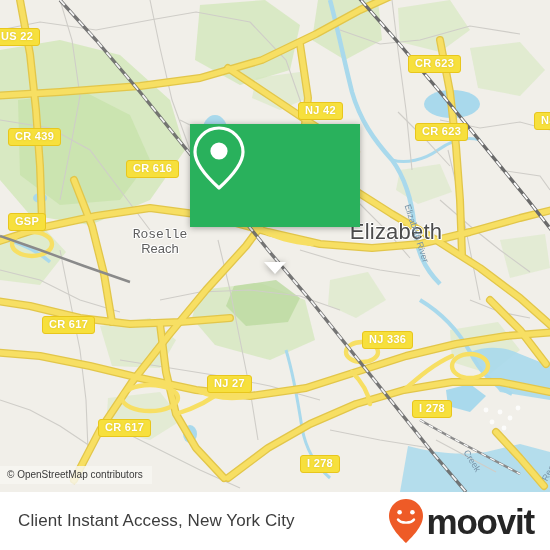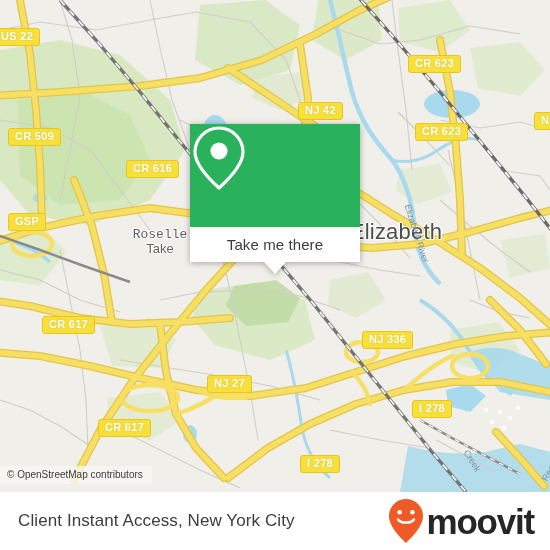--- a/index.html
+++ b/index.html
@@ -249,28 +249,28 @@
           <path d="M0,236 L40,250 L84,266 L130,282" stroke="#8a8a8a" stroke-width="2.4" fill="none"></path>
           <path d="M420,420 L452,438 L486,456 L520,474" stroke="#8a8a8a" stroke-width="2.4" fill="none"></path>
           <path d="M420,420 L452,438 L486,456 L520,474" stroke="#ffffff" stroke-width="1.2" stroke-dasharray="5 5" fill="none"></path>
         </g>
 
       </g>
     </svg>
 
     <div class="placelabel city-big" style="left:396px;top:232px;transform:translate(-50%,-50%);">Elizabeth</div>
     <div class="placelabel town" style="left:160px;top:234px;transform:translate(-50%,-50%);font-family:Liberation Mono, monospace;">Roselle</div>
-    <div class="placelabel town" style="left:160px;top:248px;transform:translate(-50%,-50%);">Take</div>
+    <div class="placelabel town" style="left:160px;top:248px;transform:translate(-50%,-50%);">Reach</div>
 
     <div class="waterlabel" style="left:412px;top:203px;transform:rotate(72deg);">Elizabeth River</div>
     <div class="waterlabel" style="left:470px;top:448px;transform:rotate(58deg);">Creek</div>
     <div class="waterlabel" style="left:540px;top:478px;transform:rotate(-62deg);">Reach Arm</div>
 
     <div class="shield" style="left:-6px;top:28px;">US 22</div>
-    <div class="shield" style="left:8px;top:128px;">CR 509</div>
+    <div class="shield" style="left:8px;top:128px;">CR 439</div>
     <div class="shield" style="left:126px;top:160px;">CR 616</div>
     <div class="shield" style="left:8px;top:213px;">GSP</div>
     <div class="shield" style="left:298px;top:102px;">NJ 42</div>
     <div class="shield" style="left:408px;top:55px;">CR 623</div>
     <div class="shield" style="left:415px;top:123px;">CR 623</div>
     <div class="shield" style="left:534px;top:112px;">NJ</div>
     <div class="shield" style="left:42px;top:316px;">CR 617</div>
     <div class="shield" style="left:98px;top:419px;">CR 617</div>
     <div class="shield" style="left:207px;top:375px;">NJ 27</div>
     <div class="shield" style="left:362px;top:331px;">NJ 336</div>
@@ -279,23 +279,20 @@
 
     <div id="attrib">© OpenStreetMap contributors</div>
 
     <div id="popup">
       <div id="popup-head">
         <svg width="58" height="68" viewBox="0 0 58 68">
           <path d="M29,4 C15.7,4 5,14.7 5,28 C5,40 18,54 29,64 C40,54 53,40 53,28 C53,14.7 42.3,4 29,4 Z" fill="none" stroke="#ffffff" stroke-width="3.2" stroke-linejoin="round"></path>
           <circle cx="29" cy="27" r="8.6" fill="#ffffff"></circle>
         </svg>
       </div>
-      <div id="popup-body">
-        <span id="popup-label">Take me there</span>
-      </div>
       <div id="popup-tail"></div>
     </div>
 
   </div>
 
   <div id="footer">
     <div id="footer-title">Client Instant Access, New York City</div>
     <div id="brand">
       <svg width="36" height="46" viewBox="0 0 36 46">
         <path d="M18,1 C8.6,1 1,8.6 1,18 C1,28.5 12.5,39.5 18,45 C23.5,39.5 35,28.5 35,18 C35,8.6 27.4,1 18,1 Z" fill="#ee5b27"></path>

